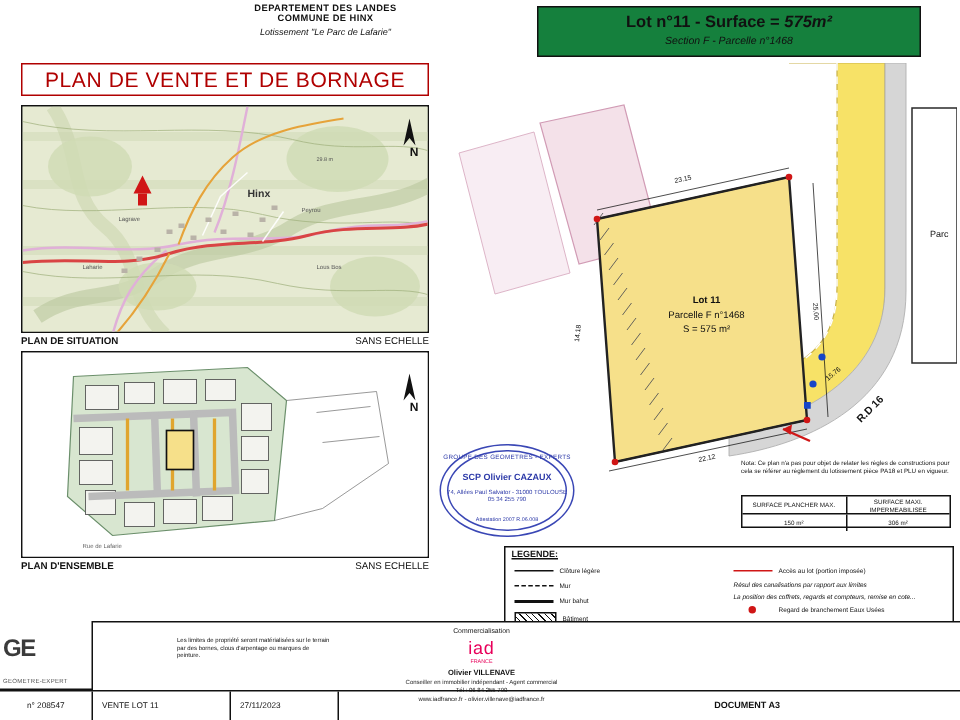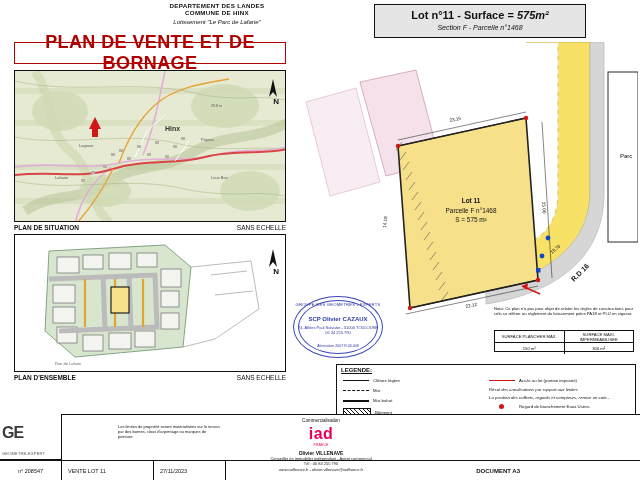--- a/index.html
+++ b/index.html
@@ -12,24 +12,24 @@
   .bold{font-weight:bold;}
 
   
   #header-block{left:92px;top:2px;width:250px;text-align:center;}
   #header-block .l1{font-size:6.2px;letter-spacing:.3px;color:#111;}
   #header-block .l2{font-size:6.2px;letter-spacing:.3px;color:#111;}
   #header-block .l3{font-size:6px;font-style:italic;color:#111;margin-top:3px;}
 
   #title-banner{left:14px;top:42px;width:272px;height:22px;border:1.6px solid #b00000;background:#fff;
     display:flex;align-items:center;justify-content:center;}
-  #title-banner span{color:#b00000;font-size:18px;font-weight:bold;letter-spacing:.4px;text-align:center;}
-
-  
-  #lot-title-box{left:374px;top:4px;width:212px;height:34px;border:1.2px solid #111;background:#e5e5e5;}
+  #title-banner span{color:#b00000;font-size:14px;font-weight:normal;letter-spacing:.4px;text-align:center;}
+
+  
+  #lot-title-box{left:358px;top:4px;width:256px;height:34px;border:1.2px solid #111;background:#15803d;}
   #lot-title-box .ln1{margin-top:4px;text-align:center;font-size:11px;font-weight:bold;color:#111;}
   #lot-title-box .ln1 em{font-style:italic;}
   #lot-title-box .ln2{text-align:center;font-size:7px;font-style:italic;color:#111;margin-top:3px;}
 
   
   #scale-box{left:344px;top:48px;width:214px;height:46px;background:#e9e9e9;border:1px solid #111;border-radius:3px;}
   .scalebar{position:absolute;left:48px;top:6px;width:138px;height:5px;}
   .scalebar .seg{position:absolute;top:0;height:5px;border:.7px solid #111;box-sizing:border-box;}
   .scaleticks{position:absolute;left:40px;top:0px;width:155px;height:8px;font-size:4.4px;color:#111;}
   .scaleticks span{position:absolute;top:0;}
@@ -91,21 +91,21 @@
   .bn-sym{color:#b00000;font-size:5px;position:absolute;left:9px;top:0px;}
 
   
   #bottom-bar{left:0;top:414px;width:640px;height:66px;background:#fff;border-top:1px solid #111;}
   #logo-box{left:0;top:414px;width:62px;height:46px;border-right:1px solid #111;border-bottom:1px solid #111;background:#fff;}
   #logo-box .g{position:absolute;left:2px;top:10px;font-size:16px;font-weight:bold;color:#3b3b3b;letter-spacing:-1px;}
   #logo-box .sub{position:absolute;left:2px;bottom:3px;font-size:4px;color:#555;letter-spacing:.2px;}
 
   #commer{left:226px;top:418px;width:190px;text-align:center;color:#111;}
   #commer .cm1{font-size:4.6px;}
-  #commer .iad{font-size:16px;font-weight:bold;color:#e8005a;letter-spacing:.5px;margin-top:2px;}
+  #commer .iad{font-size:12px;font-weight:normal;color:#e8005a;letter-spacing:.5px;margin-top:2px;}
   #commer .iadsub{font-size:3.6px;color:#e8005a;}
   #commer .nm{font-size:5px;font-weight:bold;margin-top:3px;}
   #commer .ln{font-size:4px;color:#222;line-height:1.35;}
 
   #notes-legal{left:118px;top:424px;width:104px;font-size:4px;color:#111;line-height:1.3;}
 
   #footer-row{left:0;top:460px;width:640px;height:20px;border-top:1px solid #111;display:flex;align-items:center;font-size:5.5px;color:#111;}
   #footer-row .cell{height:20px;display:flex;align-items:center;padding:0 6px;border-right:1px solid #111;box-sizing:border-box;}
   #footer-row .c1{width:62px;justify-content:center;}
   #footer-row .c2{width:92px;}

